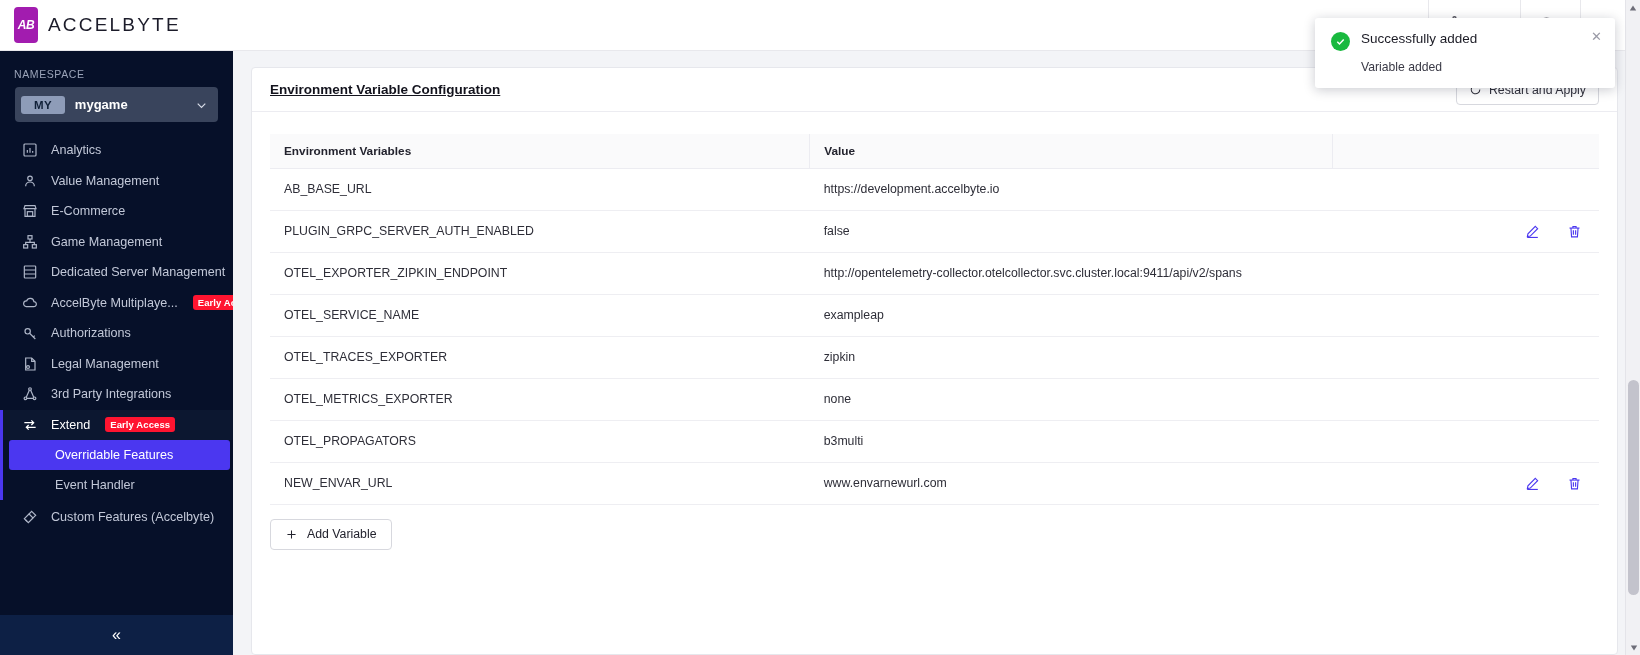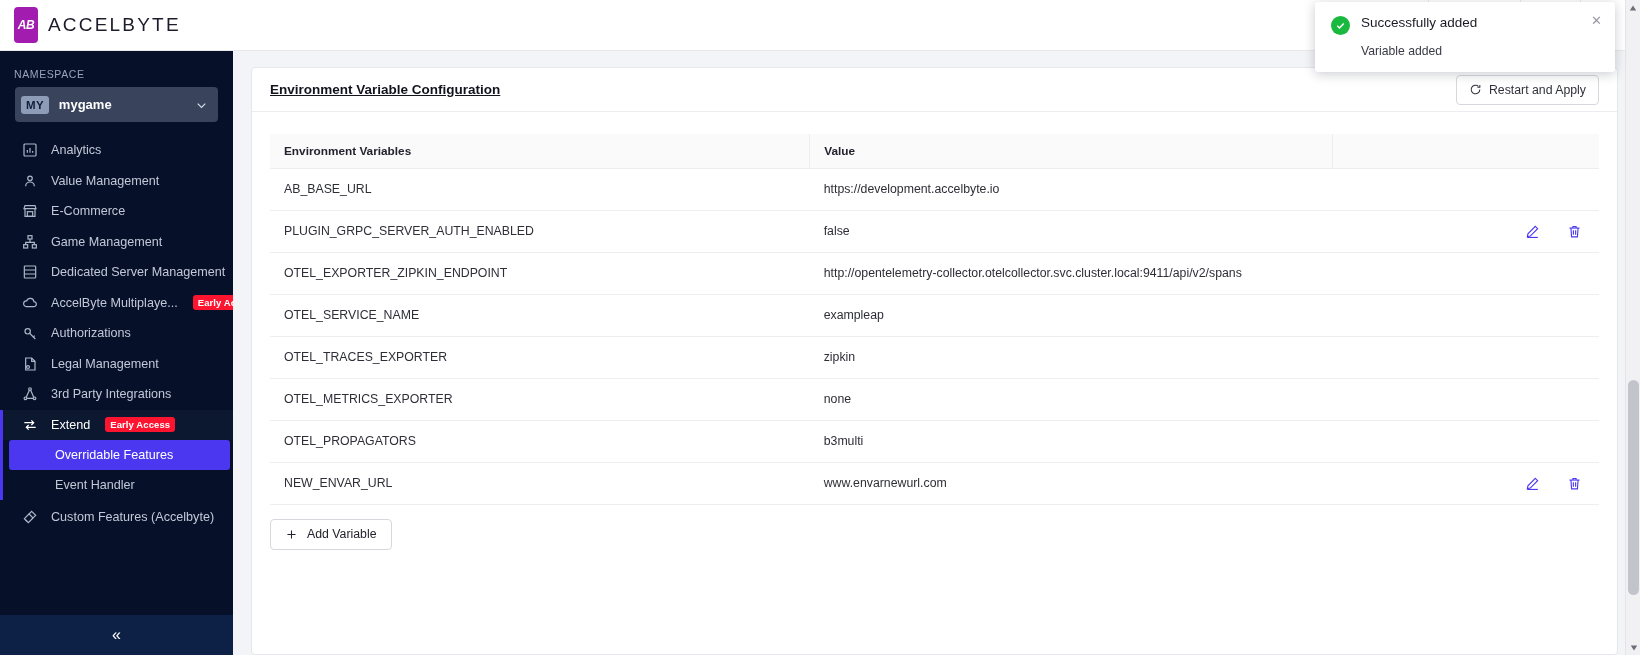--- a/index.html
+++ b/index.html
@@ -51,21 +51,21 @@
     font-size: 10.5px; letter-spacing: 0.6px; color: #9aa3b8;
     padding: 17px 0 7px 14px; text-transform: uppercase;
   }
   .ns-select {
     margin: 0 15px 10px 15px; height: 35px; border-radius: 4px;
     background: #39445c; display: flex; align-items: center; gap: 10px;
     padding: 0 10px 0 6px; cursor: pointer;
   }
   .ns-badge {
     background: #8e9cb8; color: #102038; font-size: 11.5px; font-weight: 700;
-    border-radius: 3px; padding: 3px 5px; letter-spacing: 0.3px;
+    border-radius: 3px; padding: 3px 13px; letter-spacing: 0.3px;
   }
   .ns-name { flex: 1; font-size: 13px; font-weight: 700; color: #ffffff; }
   .chev { width: 13px; height: 13px; color: #d7dce8; }
 
   .nav { flex: 1; overflow: hidden; padding-top: 3px; }
   .nav-item {
     height: 30.5px; display: flex; align-items: center; gap: 13px;
     padding-left: 22px; font-size: 12.6px; color: #c2c8d8; cursor: pointer;
     position: relative; white-space: nowrap;
   }
@@ -141,21 +141,21 @@
   .add-wrap { padding: 14px 0 0 0; }
   .btn-add {
     display: inline-flex; align-items: center; gap: 9px; height: 31px;
     padding: 0 14px; border: 1px solid #d7d8de; border-radius: 4px;
     background: #fff; font-size: 12.3px; color: #23232e; cursor: pointer;
     font-weight: 400;
   }
 
   
   .toast {
-    position: absolute; top: 2px; right: 25px; width: 300px; height: 70px;
+    position: absolute; top: 18px; right: 25px; width: 300px; height: 70px;
     background: #ffffff; border-radius: 3px;
     box-shadow: 0 2px 12px rgba(15,20,40,.22);
     padding: 13px 14px 0 16px; z-index: 40;
   }
   .toast-row { display: flex; align-items: flex-start; gap: 11px; }
   .toast-check {
     width: 19px; height: 19px; border-radius: 50%; background: #19b93f;
     flex: 0 0 19px; display: flex; align-items: center; justify-content: center;
     margin-top: 1px;
   }

